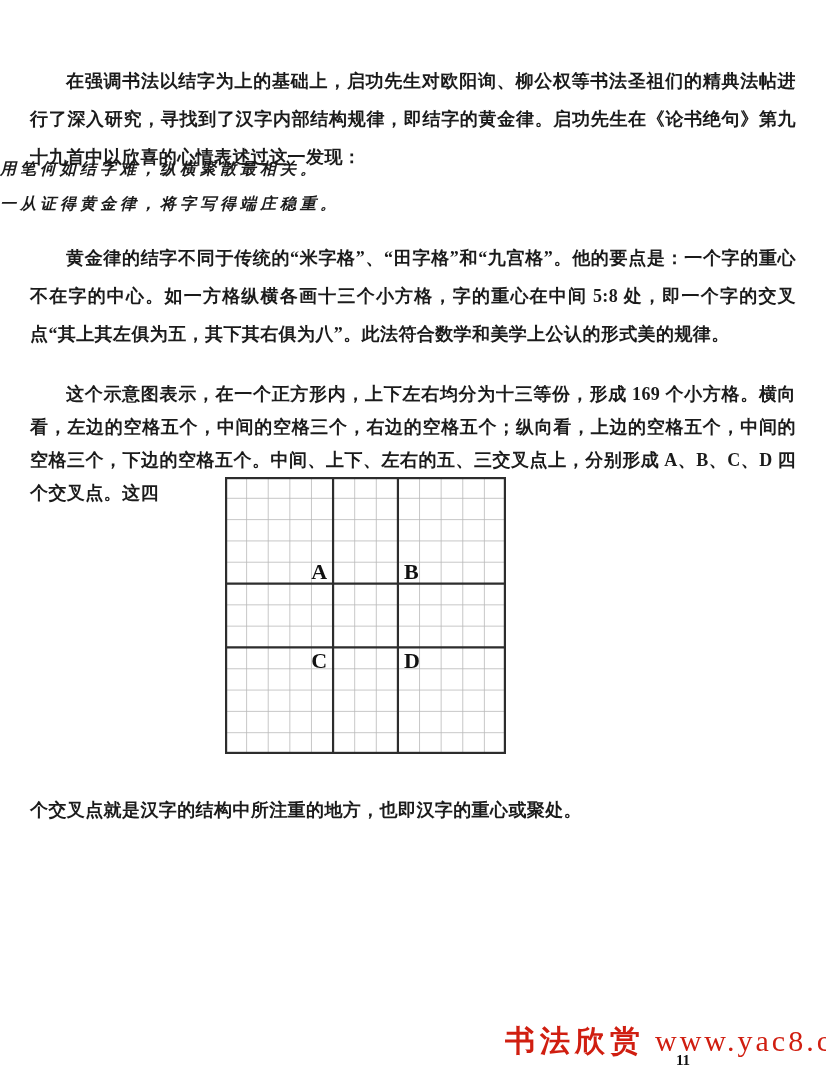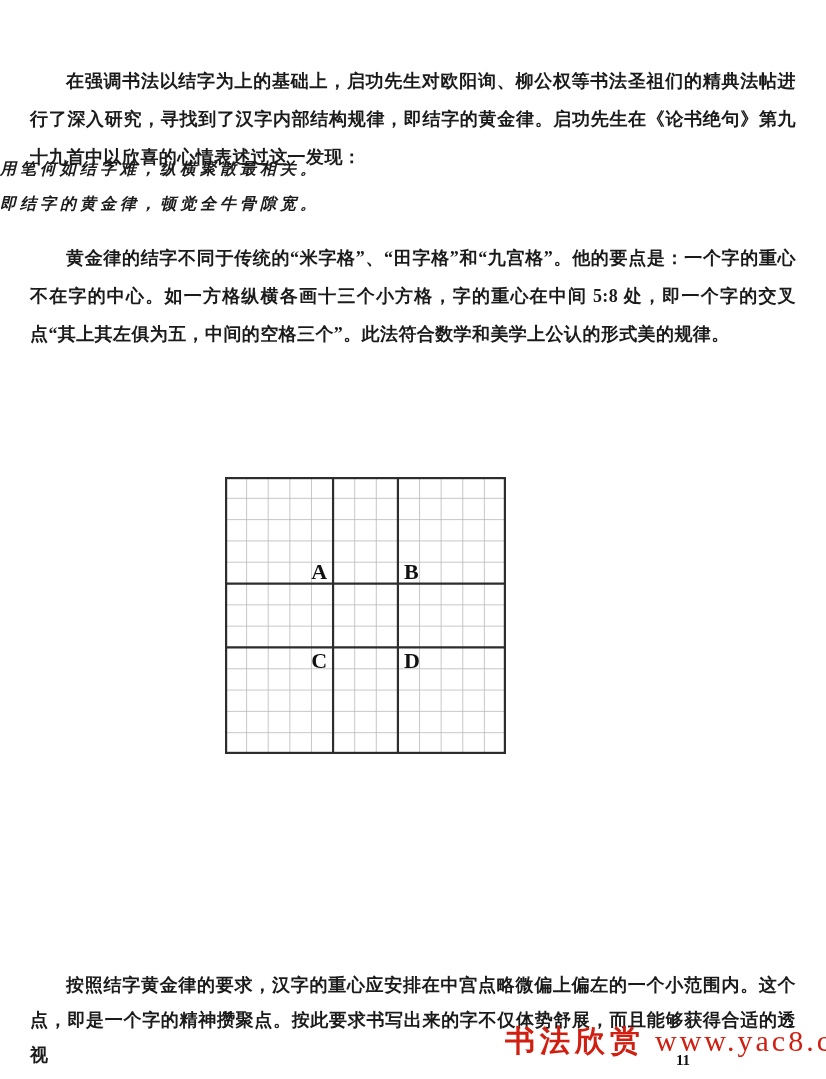--- a/index.html
+++ b/index.html
@@ -68,25 +68,26 @@
   }
 </style>
 </head>
 <body>
 
 <div class="page">
 
   <p class="para indent lh38" style="top:44px">在强调书法以结字为上的基础上，启功先生对欧阳询、柳公权等书法圣祖们的精典法帖进行了深入研究，寻找到了汉字内部结构规律，即结字的黄金律。启功先生在《论书绝句》第九十九首中以欣喜的心情表述过这一发现：</p>
 
   <div class="poem-line" style="top:155px">用笔何如结字难，纵横聚散最相关。</div>
-  <div class="poem-line" style="top:190px">即结字的黄金律，顿觉全牛骨隙宽。</div>
+  <div class="poem-line" style="top:190px">一从证得黄金律，将字写得端庄稳重。</div>
 
-  <p class="para indent lh38" style="top:221px">黄金律的结字不同于传统的“米字格”、“田字格”和“九宫格”。他的要点是：一个字的重心不在字的中心。如一方格纵横各画十三个小方格，字的重心在中间 5:8 处，即一个字的交叉点“其上其左俱为五，中间的空格三个”。此法符合数学和美学上公认的形式美的规律。</p>
+  <p class="para indent lh38" style="top:221px">黄金律的结字不同于传统的“米字格”、“田字格”和“九宫格”。他的要点是：一个字的重心不在字的中心。如一方格纵横各画十三个小方格，字的重心在中间 5:8 处，即一个字的交叉点“其上其左俱为五，其下其右俱为八”。此法符合数学和美学上公认的形式美的规律。</p>
 
 
+  <p class="para indent lh33" style="top:360px">这个示意图表示，在一个正方形内，上下左右均分为十三等份，形成 169 个小方格。横向看，左边的空格五个，中间的空格三个，右边的空格五个；纵向看，上边的空格五个，中间的空格三个，下边的空格五个。中间、上下、左右的五、三交叉点上，分别形成 A、B、C、D 四个交叉点。这四</p>
 
   <div class="figure">
     <svg id="diagram-svg" xmlns="http://www.w3.org/2000/svg" viewBox="0 0 281 277">
         <line x1="21.615384615384617" y1="0" x2="21.615384615384617" y2="277" stroke="#b9b9b9" stroke-width="0.8"></line>
         <line x1="0" y1="21.307692307692307" x2="281" y2="21.307692307692307" stroke="#b9b9b9" stroke-width="0.8"></line>
         <line x1="43.23076923076923" y1="0" x2="43.23076923076923" y2="277" stroke="#b9b9b9" stroke-width="0.8"></line>
         <line x1="0" y1="42.61538461538461" x2="281" y2="42.61538461538461" stroke="#b9b9b9" stroke-width="0.8"></line>
         <line x1="64.84615384615385" y1="0" x2="64.84615384615385" y2="277" stroke="#b9b9b9" stroke-width="0.8"></line>
         <line x1="0" y1="63.92307692307692" x2="281" y2="63.92307692307692" stroke="#b9b9b9" stroke-width="0.8"></line>
         <line x1="86.46153846153847" y1="0" x2="86.46153846153847" y2="277" stroke="#b9b9b9" stroke-width="0.8"></line>
@@ -112,23 +113,23 @@
         <line x1="172.92307692307693" y1="0" x2="172.92307692307693" y2="277" stroke="#2d2d2d" stroke-width="2.2"></line>
         <line x1="0" y1="170.46153846153845" x2="281" y2="170.46153846153845" stroke="#2d2d2d" stroke-width="2.2"></line>
         <rect x="1.1" y="1.1" width="278.8" height="274.8" fill="none" stroke="#2d2d2d" stroke-width="2.2"></rect>
         <text x="102.07692307692308" y="101.53846153846153" text-anchor="end" font-family="&quot;Liberation Serif&quot;,&quot;DejaVu Serif&quot;,serif" font-size="22" font-weight="600" fill="#111111">A</text>
         <text x="178.92307692307693" y="101.53846153846153" text-anchor="start" font-family="&quot;Liberation Serif&quot;,&quot;DejaVu Serif&quot;,serif" font-size="22" font-weight="600" fill="#111111">B</text>
         <text x="102.07692307692308" y="191.46153846153845" text-anchor="end" font-family="&quot;Liberation Serif&quot;,&quot;DejaVu Serif&quot;,serif" font-size="22" font-weight="600" fill="#111111">C</text>
         <text x="178.92307692307693" y="191.46153846153845" text-anchor="start" font-family="&quot;Liberation Serif&quot;,&quot;DejaVu Serif&quot;,serif" font-size="22" font-weight="600" fill="#111111">D</text>
       </svg>
   </div>
 
+  <p class="para lh33" style="top:776px">个交叉点就是汉字的结构中所注重的地方，也即汉字的重心或聚处。</p>
 
 
-  <p class="para indent lh35" style="top:950px">按照结字黄金律的要求，汉字的重心应安排在中宫点略微偏上偏左的一个小范围内。这个点，即是一个字的精神攒聚点。按此要求书写出来的字不仅体势舒展，而且能够获得合适的透视</p>
 
   <div class="footer-line" style="color: rgb(208, 30, 16);">
     <span class="footer-brand">书法欣赏</span><span class="footer-url">www.yac8.com</span>
   </div>
 
   <div class="page-number">11</div>
 
 </div>
 
 </body></html>

